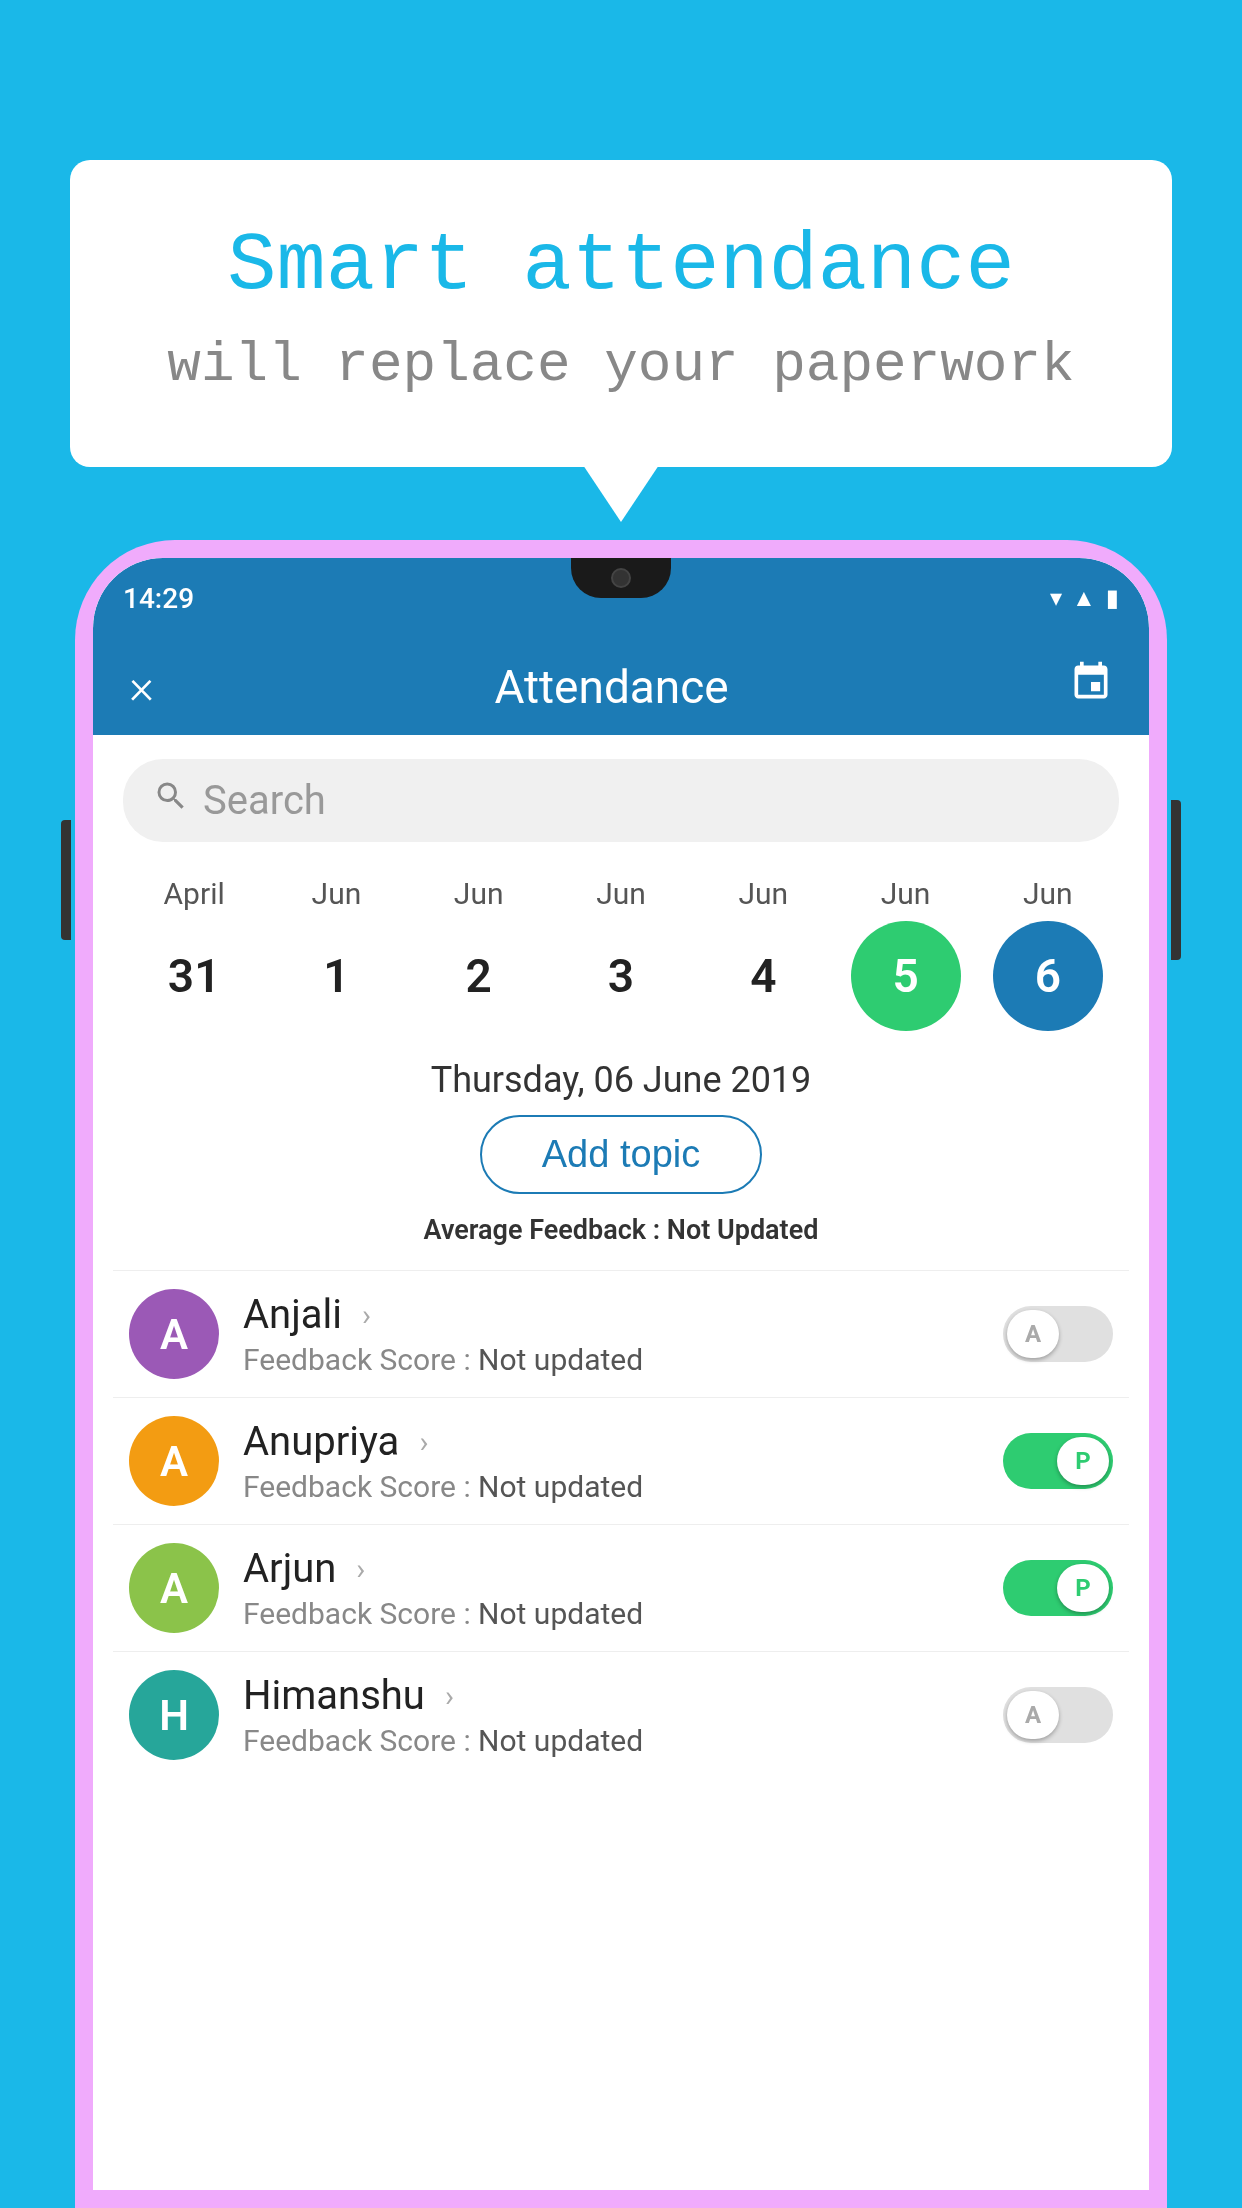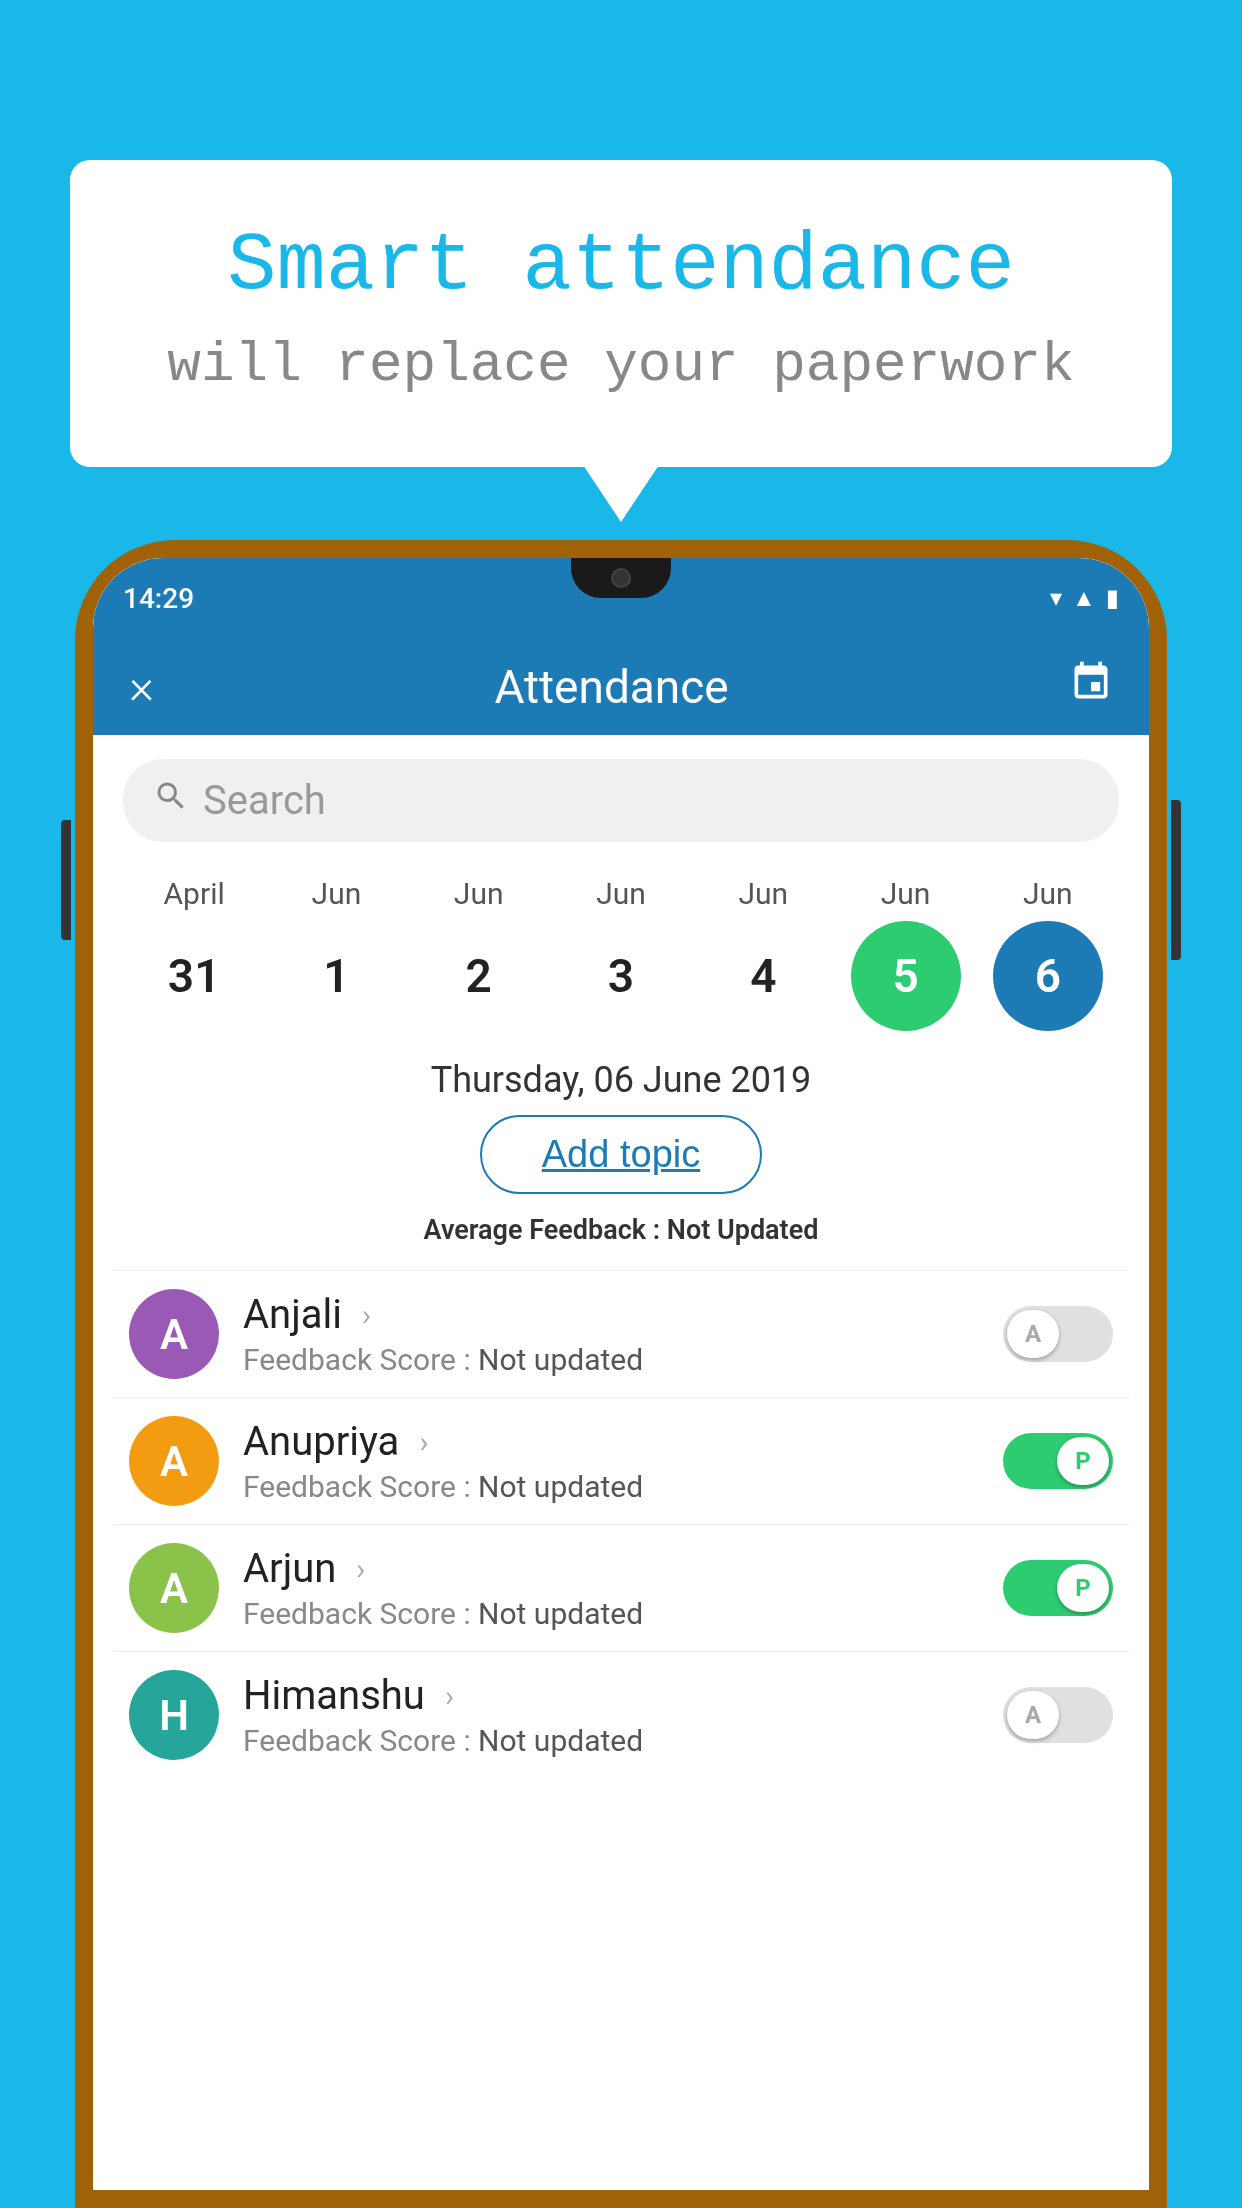--- a/index.html
+++ b/index.html
@@ -59,21 +59,21 @@
     
     .phone-frame {
       position: absolute;
       top: 540px;
       left: 75px;
       right: 75px;
       bottom: 0;
     }
 
     .phone-outer {
-      background: #a16207;
+      background: #f0abfc;
       border-radius: 100px 100px 0 0;
       padding: 18px;
       position: relative;
       width: 100%;
       height: 100%;
     }
 
     
     .notch-bar {
       background: #1c7bb5;
@@ -239,21 +239,20 @@
       display: block;
       margin: 0 auto 20px;
       border: 2px solid #1c7bb5;
       border-radius: 40px;
       padding: 16px 60px;
       background: transparent;
       color: #1c7bb5;
       font-size: 38px;
       cursor: pointer;
       width: fit-content;
-      text-decoration: underline;
     }
 
     
     .avg-feedback {
       text-align: center;
       font-size: 27px;
       color: #888;
       margin-bottom: 24px;
     }
 

